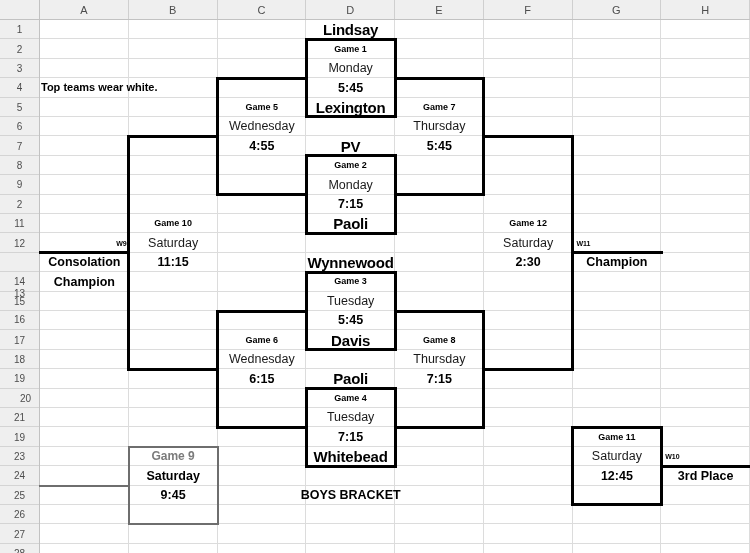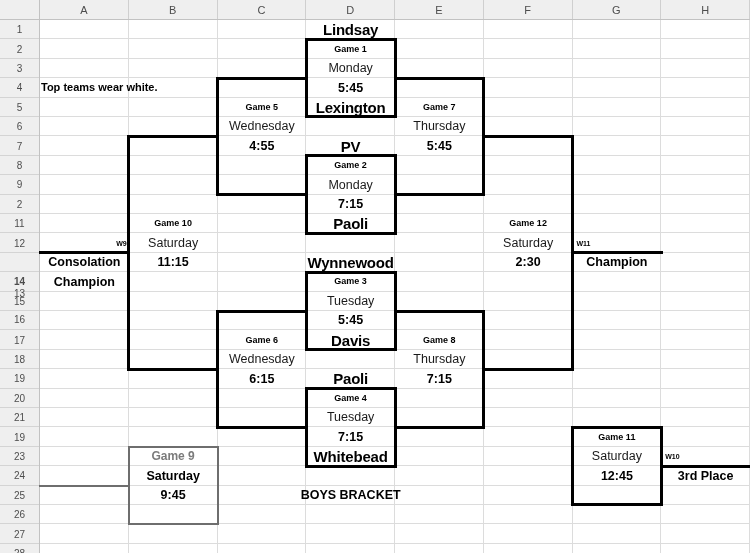--- a/index.html
+++ b/index.html
@@ -71,27 +71,27 @@
       <div class="rcell" style="top: 58.2px;">4</div>
       <div class="rcell" style="top: 77.6px;">5</div>
       <div class="rcell" style="top: 97px;">6</div>
       <div class="rcell" style="top: 116.4px;">7</div>
       <div class="rcell" style="top: 135.8px;">8</div>
       <div class="rcell" style="top: 155.2px;">9</div>
       <div class="rcell" style="top: 174.6px;">2</div>
       <div class="rcell" style="top: 194px;">11</div>
       <div class="rcell" style="top: 213.4px;">12</div>
       <div class="rcell" style="top: 232.8px; margin-top: 31px;">13</div>
-      <div class="rcell" style="top: 252.2px; font-weight: bold;">14</div>
+      <div class="rcell" style="top: 252.2px;">14</div>
       <div class="rcell" style="top: 271.6px;">15</div>
       <div class="rcell" style="top: 290px;">16</div>
       <div class="rcell" style="top: 310.4px;">17</div>
       <div class="rcell" style="top: 329.8px;">18</div>
       <div class="rcell" style="top: 349.2px;">19</div>
-      <div class="rcell" style="top: 368.6px;">20</div>
+      <div class="rcell" style="top: 368.6px; padding-left: 6px;">20</div>
       <div class="rcell" style="top: 388px;">21</div>
       <div class="rcell" style="top: 407.4px;">19</div>
       <div class="rcell" style="top: 427px;">23</div>
       <div class="rcell" style="top: 446.2px;">24</div>
       <div class="rcell" style="top: 465.6px;">25</div>
       <div class="rcell" style="top: 485px;">26</div>
       <div class="rcell" style="top: 504.4px;">27</div>
       <div class="rcell" style="top: 523.8px;">28</div>
     </div>
 

